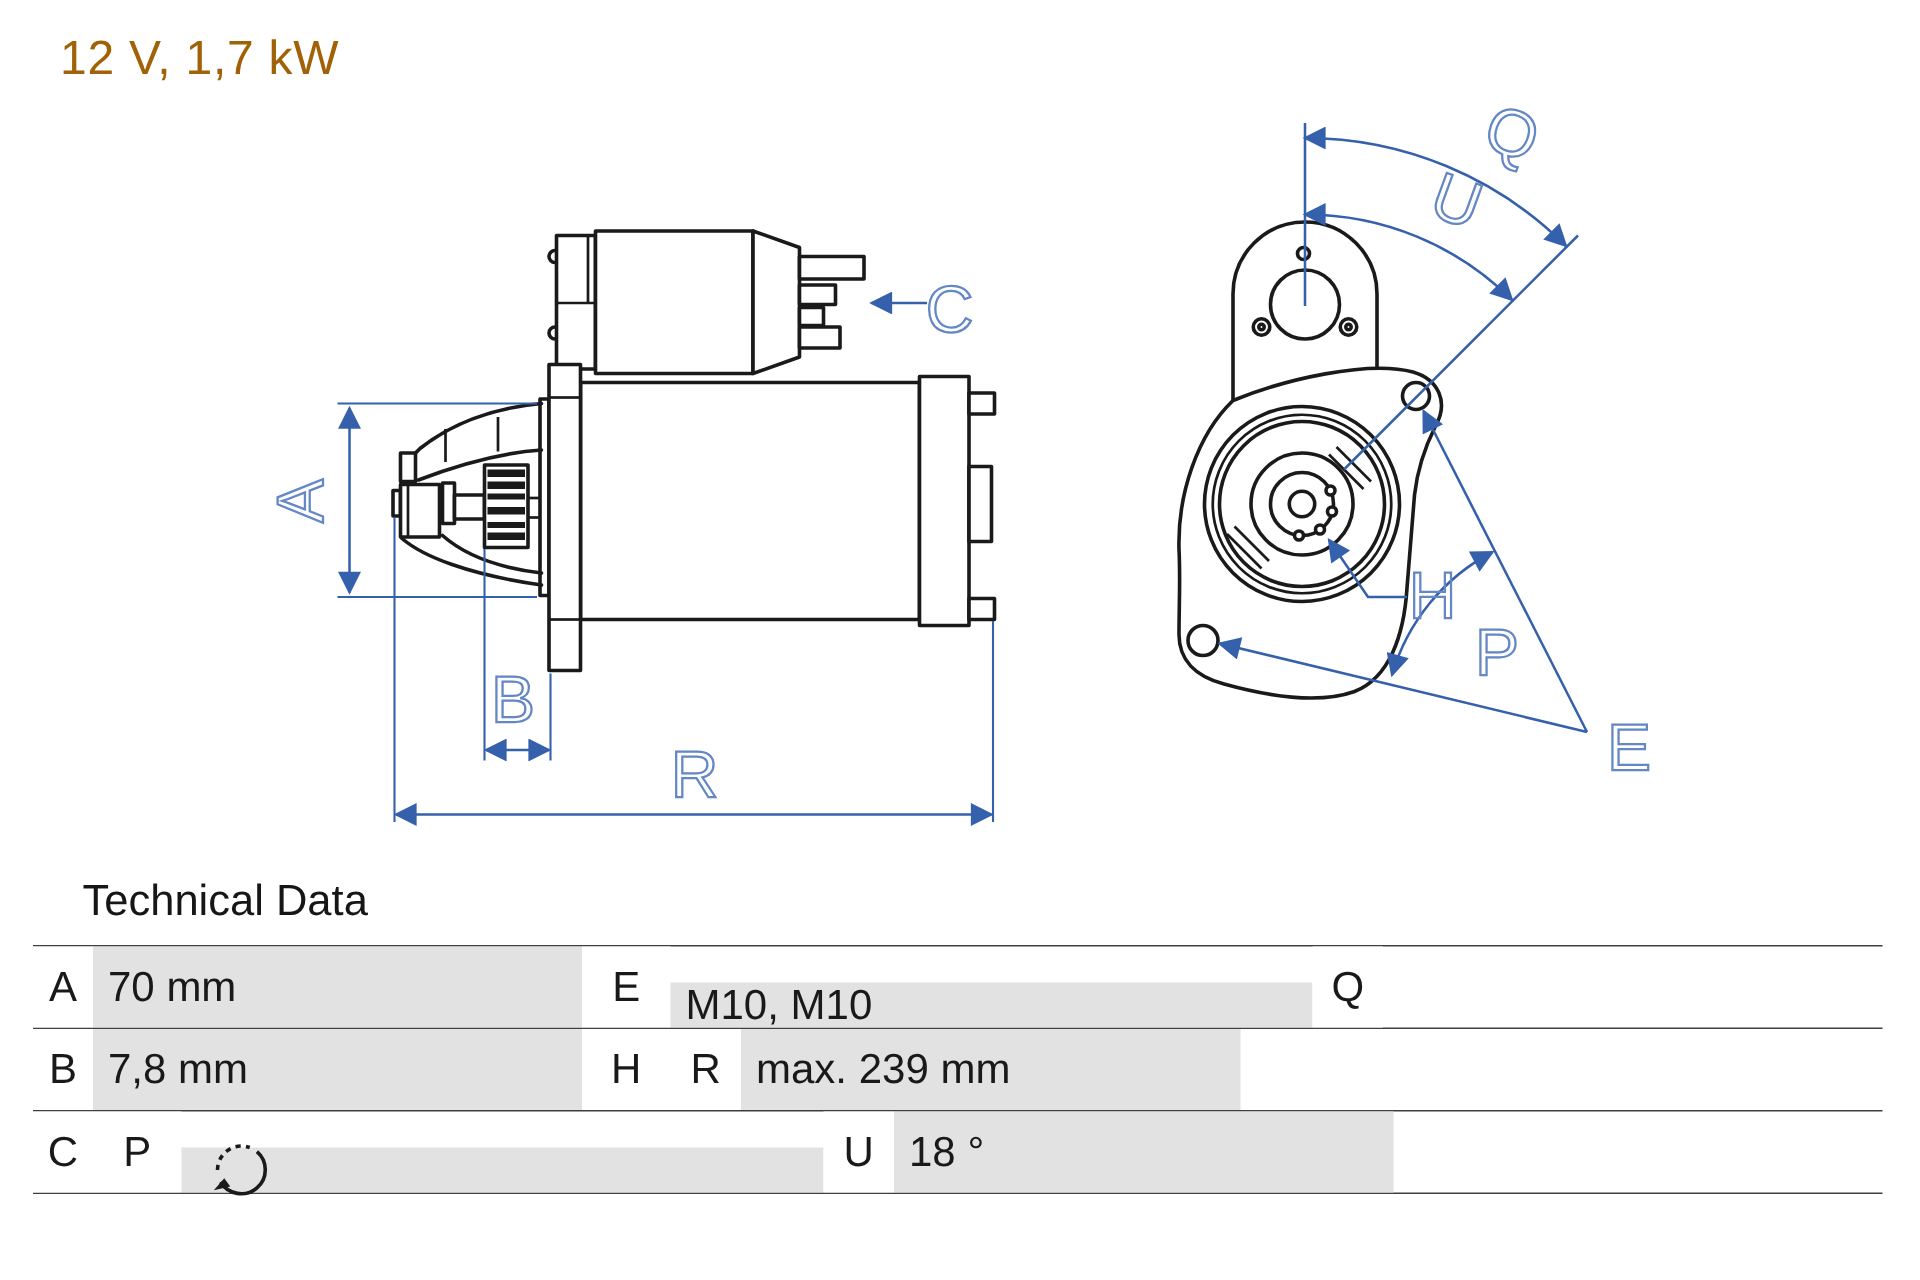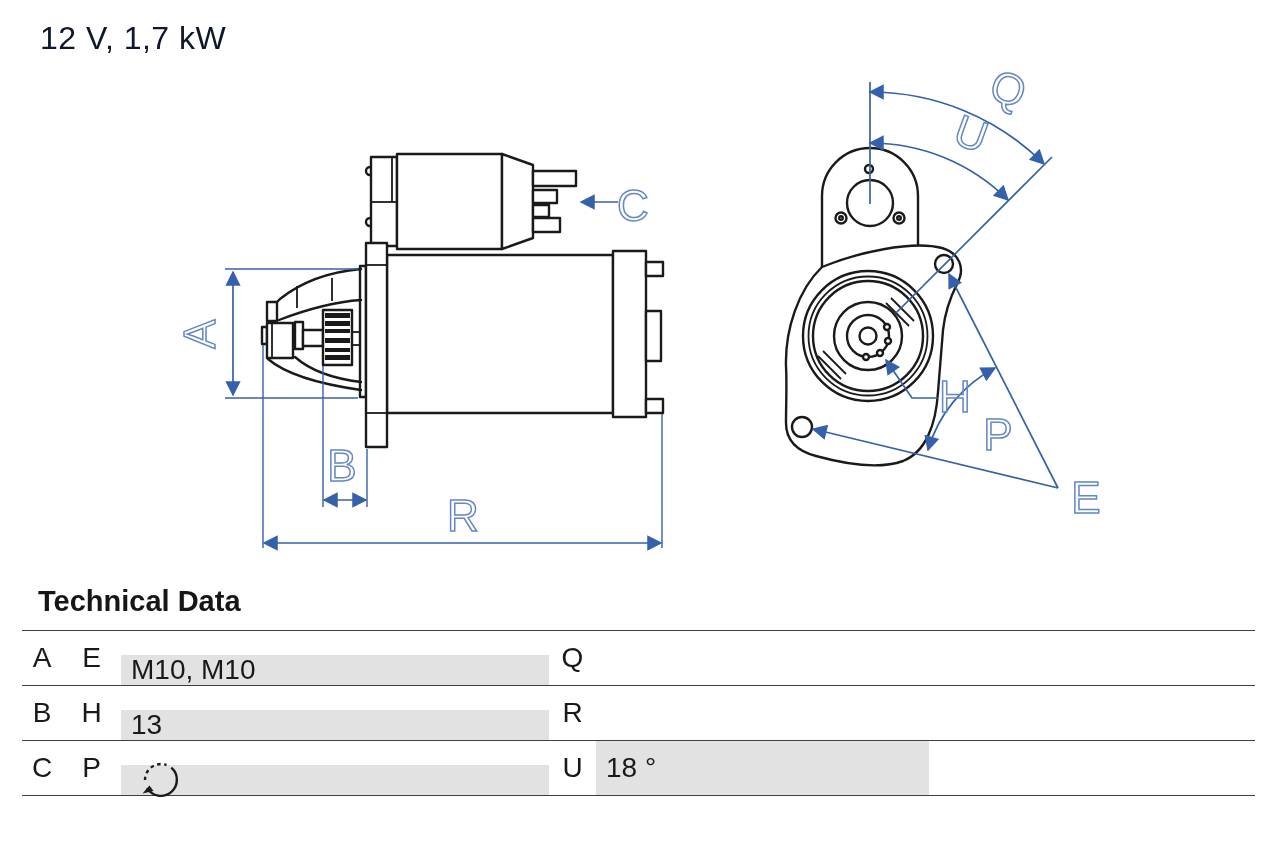--- a/index.html
+++ b/index.html
@@ -1,35 +1,35 @@
 <!DOCTYPE html>
 <html><head>
 <meta charset="utf-8">
 <style>
   html,body{margin:0;padding:0;background:#ffffff;}
   body{width:1280px;height:853px;position:relative;overflow:hidden;
        font-family:"Liberation Sans",sans-serif;color:#1a1a1a;}
 
   .page-title{position:absolute;left:40px;top:20px;font-size:32px;
-              letter-spacing:.5px;color:#0f172a;}
+              letter-spacing:.5px;color:#a16207;}
 
   .drawing-wrap{position:absolute;left:0;top:0;width:1280px;height:575px;}
 
   
   .pl{stroke:#1a1a1a;stroke-width:2.4;fill:none;stroke-linejoin:round;stroke-linecap:round;}
   .plw{stroke:#1a1a1a;stroke-width:2.4;fill:#ffffff;stroke-linejoin:round;}
   .pt{stroke:#1a1a1a;stroke-width:1.8;fill:none;}
   .bar{fill:#1a1a1a;stroke:none;}
   .dim{stroke:#3560ac;stroke-width:1.7;fill:none;}
   .ext{stroke:#3560ac;stroke-width:1.4;fill:none;}
   .dimtext{font-family:"Liberation Sans",sans-serif;font-size:44px;
            fill:none;stroke:#6487c5;stroke-width:1.5;}
 
   
-  .tech-title{position:absolute;left:38px;top:585px;font-size:29px;font-weight:bold;color:#161616;}
+  .tech-title{position:absolute;left:55px;top:585px;font-size:29px;font-weight:normal;color:#161616;}
   .ttable{position:absolute;left:22px;top:630px;width:1233px;}
   .trow{display:flex;height:54px;border-top:1.5px solid #3f3f3f;align-items:stretch;}
   .trow:last-child{border-bottom:1.5px solid #3f3f3f;}
   .cell{display:flex;align-items:center;font-size:28px;color:#191919;}
   .cell.key{justify-content:center;background:#ffffff;}
   .cell.val{background:#e2e2e2;padding-left:10px;}
   .w-k1{width:40px;}  .w-v1{width:316px;}
   .w-k2{width:59px;}  .w-v2{width:418px;margin-top:24px;}
   .w-k3{width:47px;}  .w-v3{width:323px;padding-right:0;}
   .rot-icon{margin-left:10px;display:block;}
@@ -184,29 +184,31 @@
     <text class="dimtext" x="1086" y="513" text-anchor="middle">E</text>
   </g>
 </svg>
 </div>
 
 <div class="tech-title">Technical Data</div>
 
 <div class="ttable">
   <div class="trow">
     <div class="cell key w-k1">A</div>
+    <div class="cell val w-v1">70 mm</div>
     <div class="cell key w-k2">E</div>
     <div class="cell val w-v2">M10, M10</div>
     <div class="cell key w-k3">Q</div>
   </div>
   <div class="trow">
     <div class="cell key w-k1">B</div>
+    <div class="cell val w-v1">7,8 mm</div>
     <div class="cell key w-k2">H</div>
-    <div class="cell val w-v2">13</div>
     <div class="cell key w-k3">R</div>
+    <div class="cell val w-v3">max. 239 mm</div>
   </div>
   <div class="trow">
     <div class="cell key w-k1">C</div>
     <div class="cell key w-k2">P</div>
     <div class="cell val w-v2">
       <svg class="rot-icon" width="40" height="40" viewBox="0 0 40 40">
         <path d="M 4,20 A 16 16 0 0 1 25.5,5" fill="none" stroke="#1a1a1a" stroke-width="2.4" stroke-dasharray="3.5 3.5"></path>
         <path d="M 30.3,7.7 A 16 16 0 1 1 6.1,28" fill="none" stroke="#1a1a1a" stroke-width="2.4"></path>
         <polygon points="1.5,33.5 8.5,25.5 12.5,31" fill="#1a1a1a"></polygon>
       </svg>

